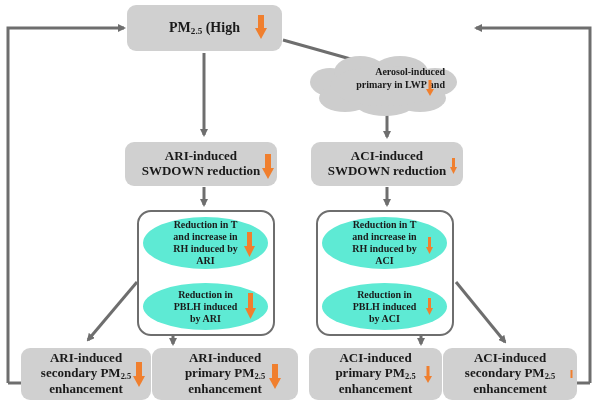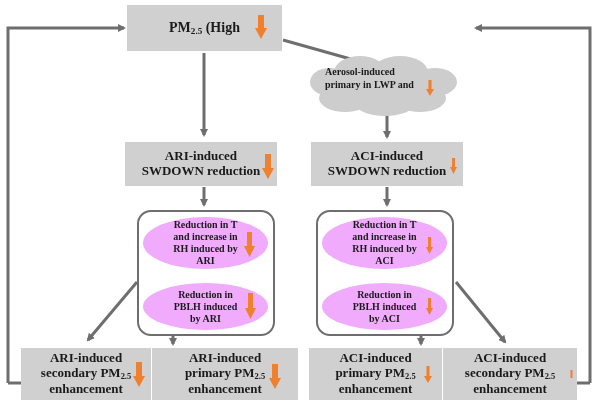--- a/index.html
+++ b/index.html
@@ -1,23 +1,23 @@
 <!DOCTYPE html>
 <html><head>
 <meta charset="utf-8">
 <style>
   html, body { margin: 0; padding: 0; background: #ffffff; }
   body { width: 600px; height: 404px; position: relative; overflow: hidden;
          font-family: "Liberation Serif", "DejaVu Serif", serif; }
   svg.lines { position: absolute; left: 0; top: 0; width: 600px; height: 404px; }
   .box { position: absolute; background: #d0d0d0; box-sizing: border-box;
          display: flex; align-items: center; justify-content: center; text-align: center;
-         font-weight: bold; color: #1a1a1a; line-height: 1.15; }
+         font-weight: bold; color: #1a1a1a; line-height: 1.15; border-radius: 9px; }
   .box .txt { display: block; }
-  .ell { position: absolute; background: #f0abfc; border-radius: 50%;
+  .ell { position: absolute; background: #5eead4; border-radius: 50%;
          display: flex; align-items: center; justify-content: center; text-align: center;
          font-weight: bold; color: #1a1a1a; font-size: 10px; line-height: 1.2; }
   .group { position: absolute; border: 2px solid #6e6e6e; border-radius: 14px; background: #fff; box-sizing: border-box; }
   .oarrow { position: absolute; }
   sub { font-size: 0.65em; vertical-align: -0.2em; }
 </style>
 </head>
 <body>
 
 <svg class="lines" viewBox="0 0 600 404">
@@ -68,21 +68,21 @@
 <div class="box" style="left:127px;top:5px;width:155px;height:46px;font-size:14px;">
   <div>
     <span class="txt"><span>PM</span><sub>2.5</sub><span> (High</span></span>
   </div>
   <svg class="oarrow" style="left:128px;top:10px" width="12" height="24" viewBox="0 0 12 24">
       <rect x="3" y="0" width="6" height="14" fill="#f07f2e"></rect>
       <path d="M0,13 L12,13 L6,24 z" fill="#f07f2e"></path>
     </svg>
 </div>
 
-<div style="position:absolute;left:325px;top:66px;width:120px;text-align:left;font-weight:bold;font-size:10px;line-height:1.25;color:#1a1a1a;">
+<div style="position:absolute;left:325px;top:66px;width:120px;text-align:right;font-weight:bold;font-size:10px;line-height:1.25;color:#1a1a1a;">
   <span class="txt" style="display:block">Aerosol-induced</span>
   <span class="txt" style="display:block">primary in LWP and</span>
 </div>
 <svg class="oarrow" style="left:426px;top:80px" width="8" height="16" viewBox="0 0 8 16">
     <rect x="2.5" y="0" width="3" height="10" fill="#f07f2e"></rect>
     <path d="M0,9 L8,9 L4,16 z" fill="#f07f2e"></path>
   </svg>
 
 <div class="box" style="left:125px;top:142px;width:152px;height:44px;font-size:13px;">
   <div>

